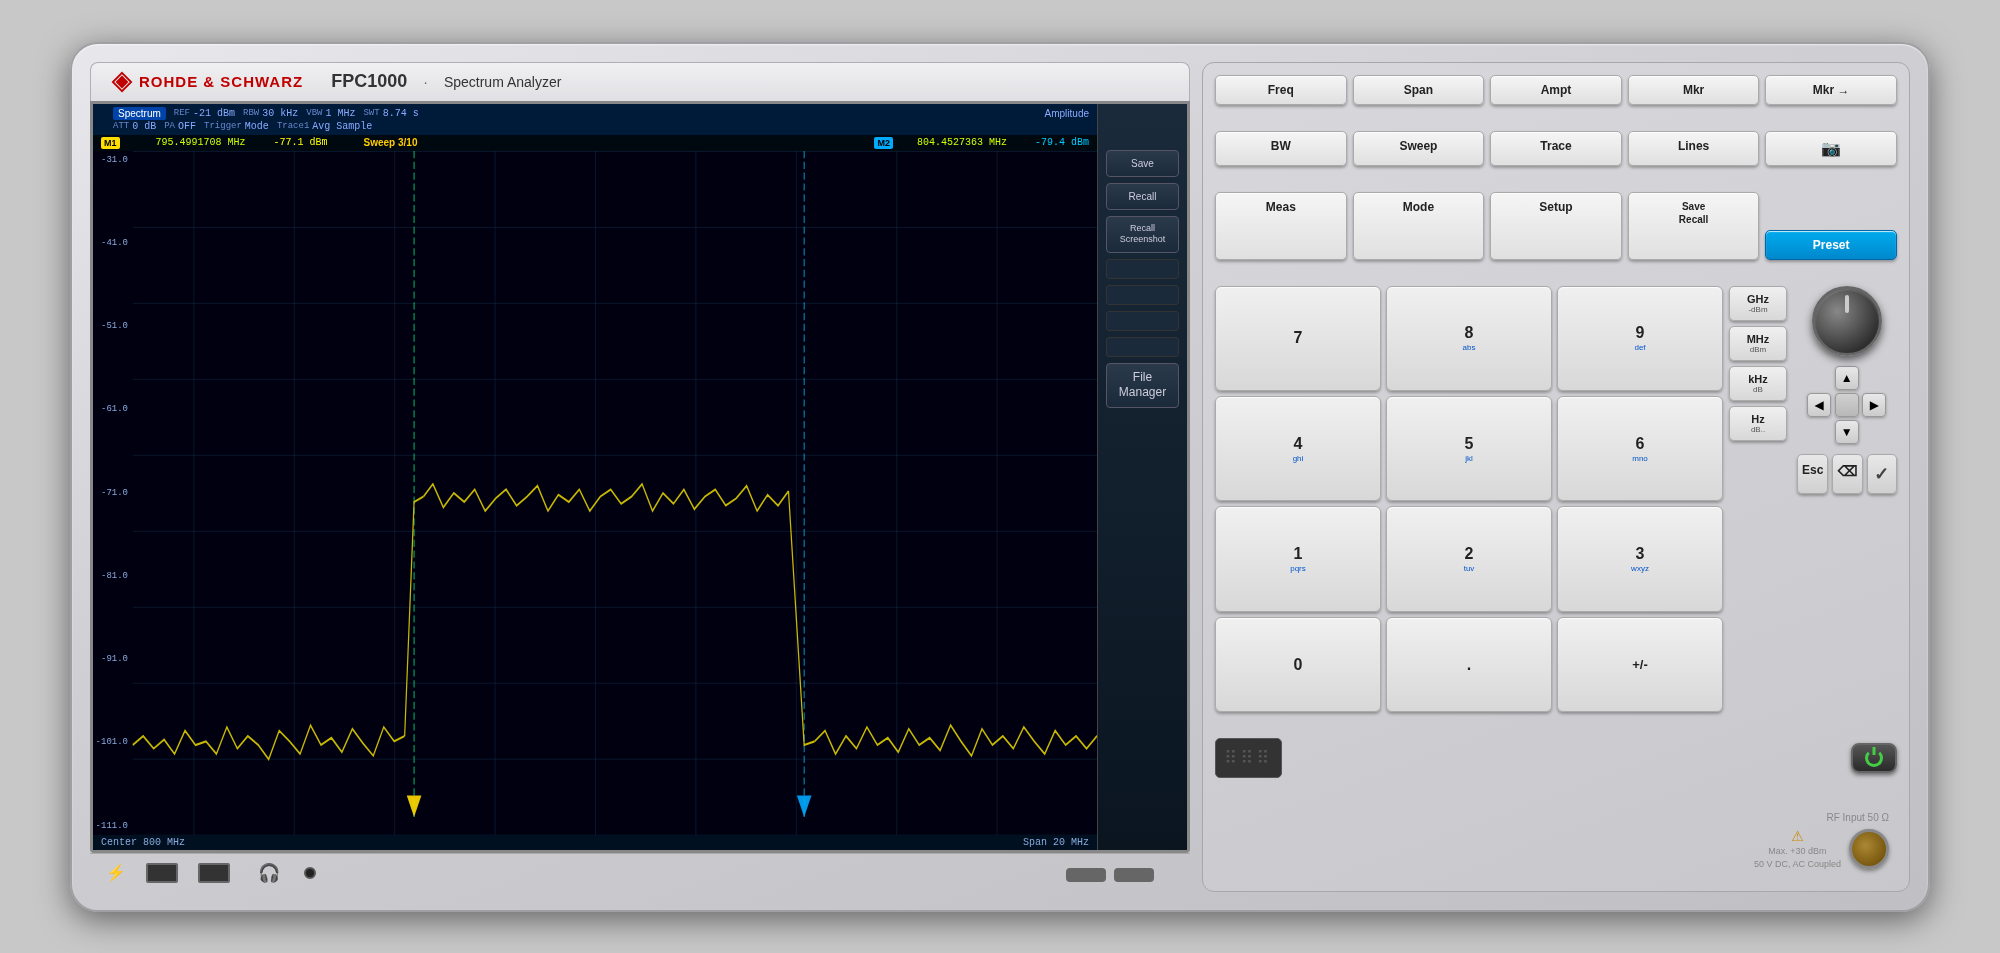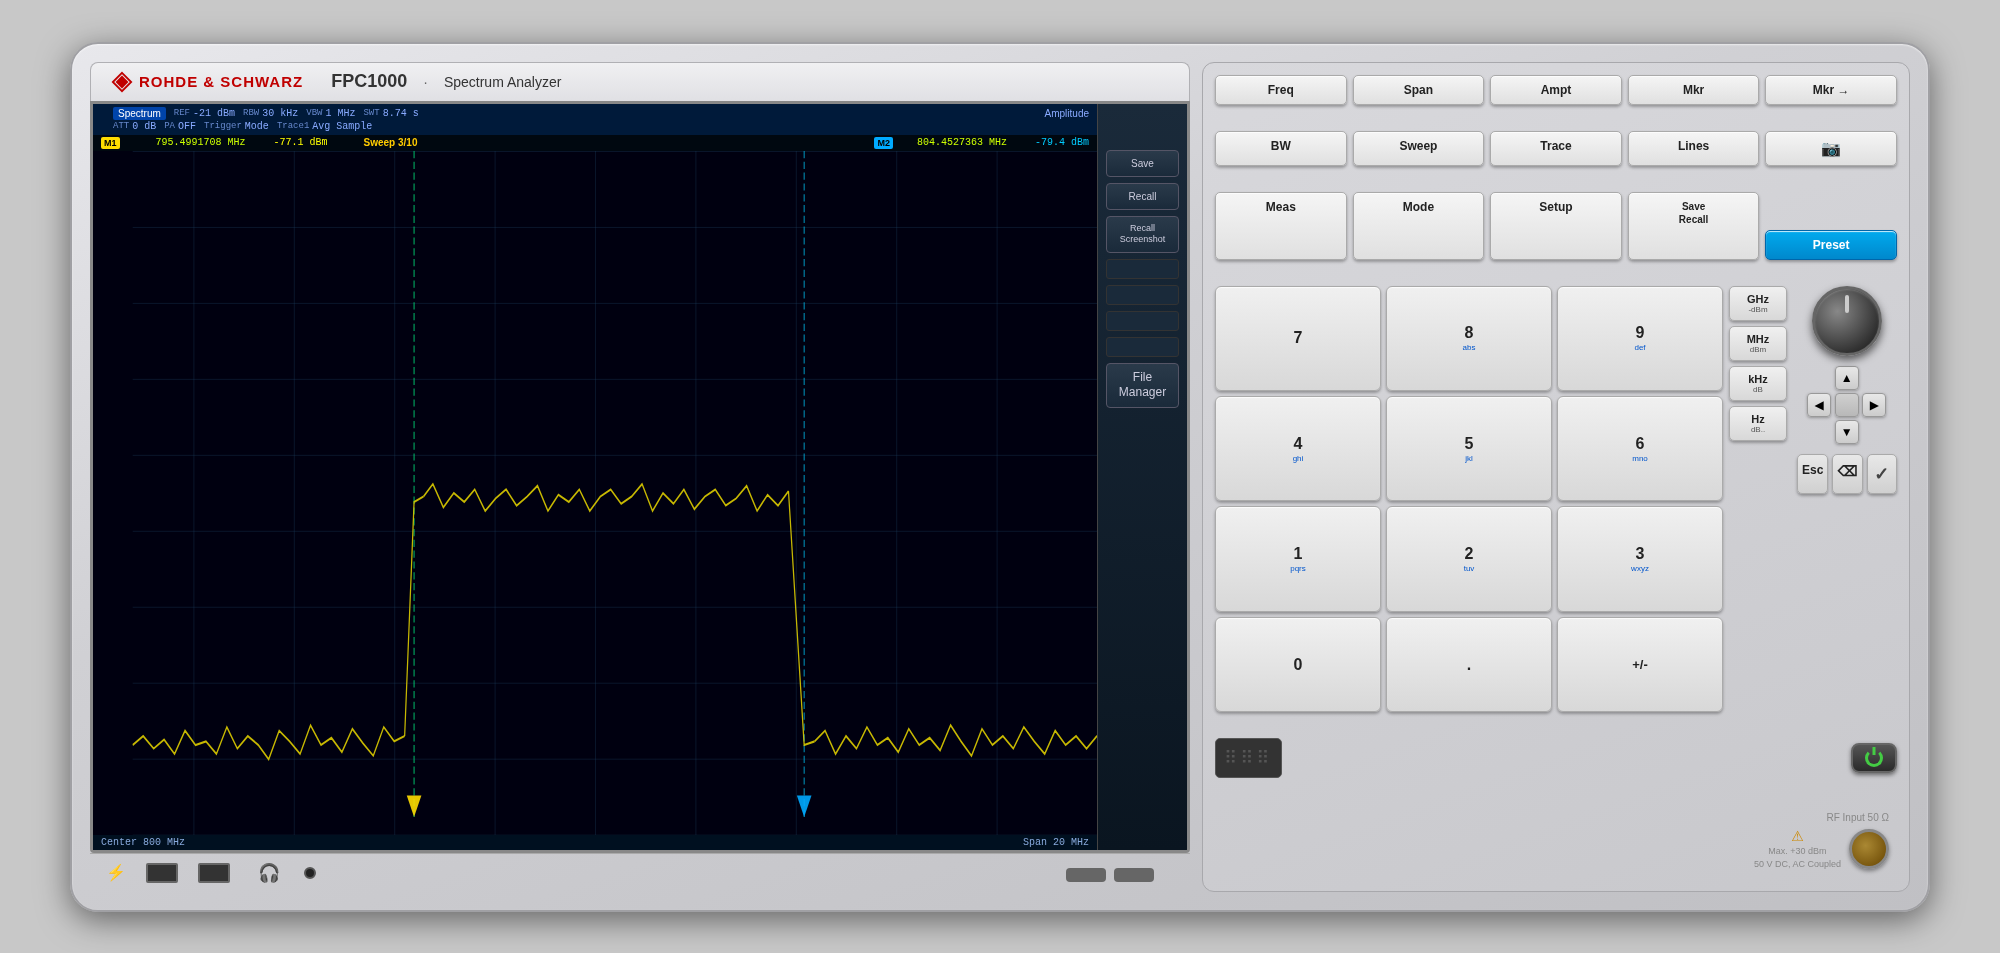--- a/index.html
+++ b/index.html
@@ -655,20 +655,31 @@
           <span class="marker-val">-77.1 dBm</span>
           <span class="sweep-label" style="margin-left:16px;">Sweep 3/10</span>
           <span style="flex:1"></span>
           <span class="marker-m2">M2</span>
           <span class="marker-freq">804.4527363 MHz</span>
           <span class="marker-val2">-79.4 dBm</span>
         </div>
 
         <div class="chart-area">
 
+          <div class="y-axis-labels">
+            <span class="y-label">-31.0</span>
+            <span class="y-label">-41.0</span>
+            <span class="y-label">-51.0</span>
+            <span class="y-label">-61.0</span>
+            <span class="y-label">-71.0</span>
+            <span class="y-label">-81.0</span>
+            <span class="y-label">-91.0</span>
+            <span class="y-label">-101.0</span>
+            <span class="y-label">-111.0</span>
+          </div>
 
           <svg class="chart-svg" viewBox="0 0 960 380" preserveAspectRatio="none">
 
             <defs>
               <pattern id="grid" width="96" height="42.2" patternUnits="userSpaceOnUse">
                 <path d="M 96 0 L 0 0 0 42.2" fill="none" stroke="#1a3a5a" stroke-width="0.5"></path>
               </pattern>
             </defs>
             <rect x="38" y="0" width="922" height="380" fill="url(#grid)"></rect>
 

